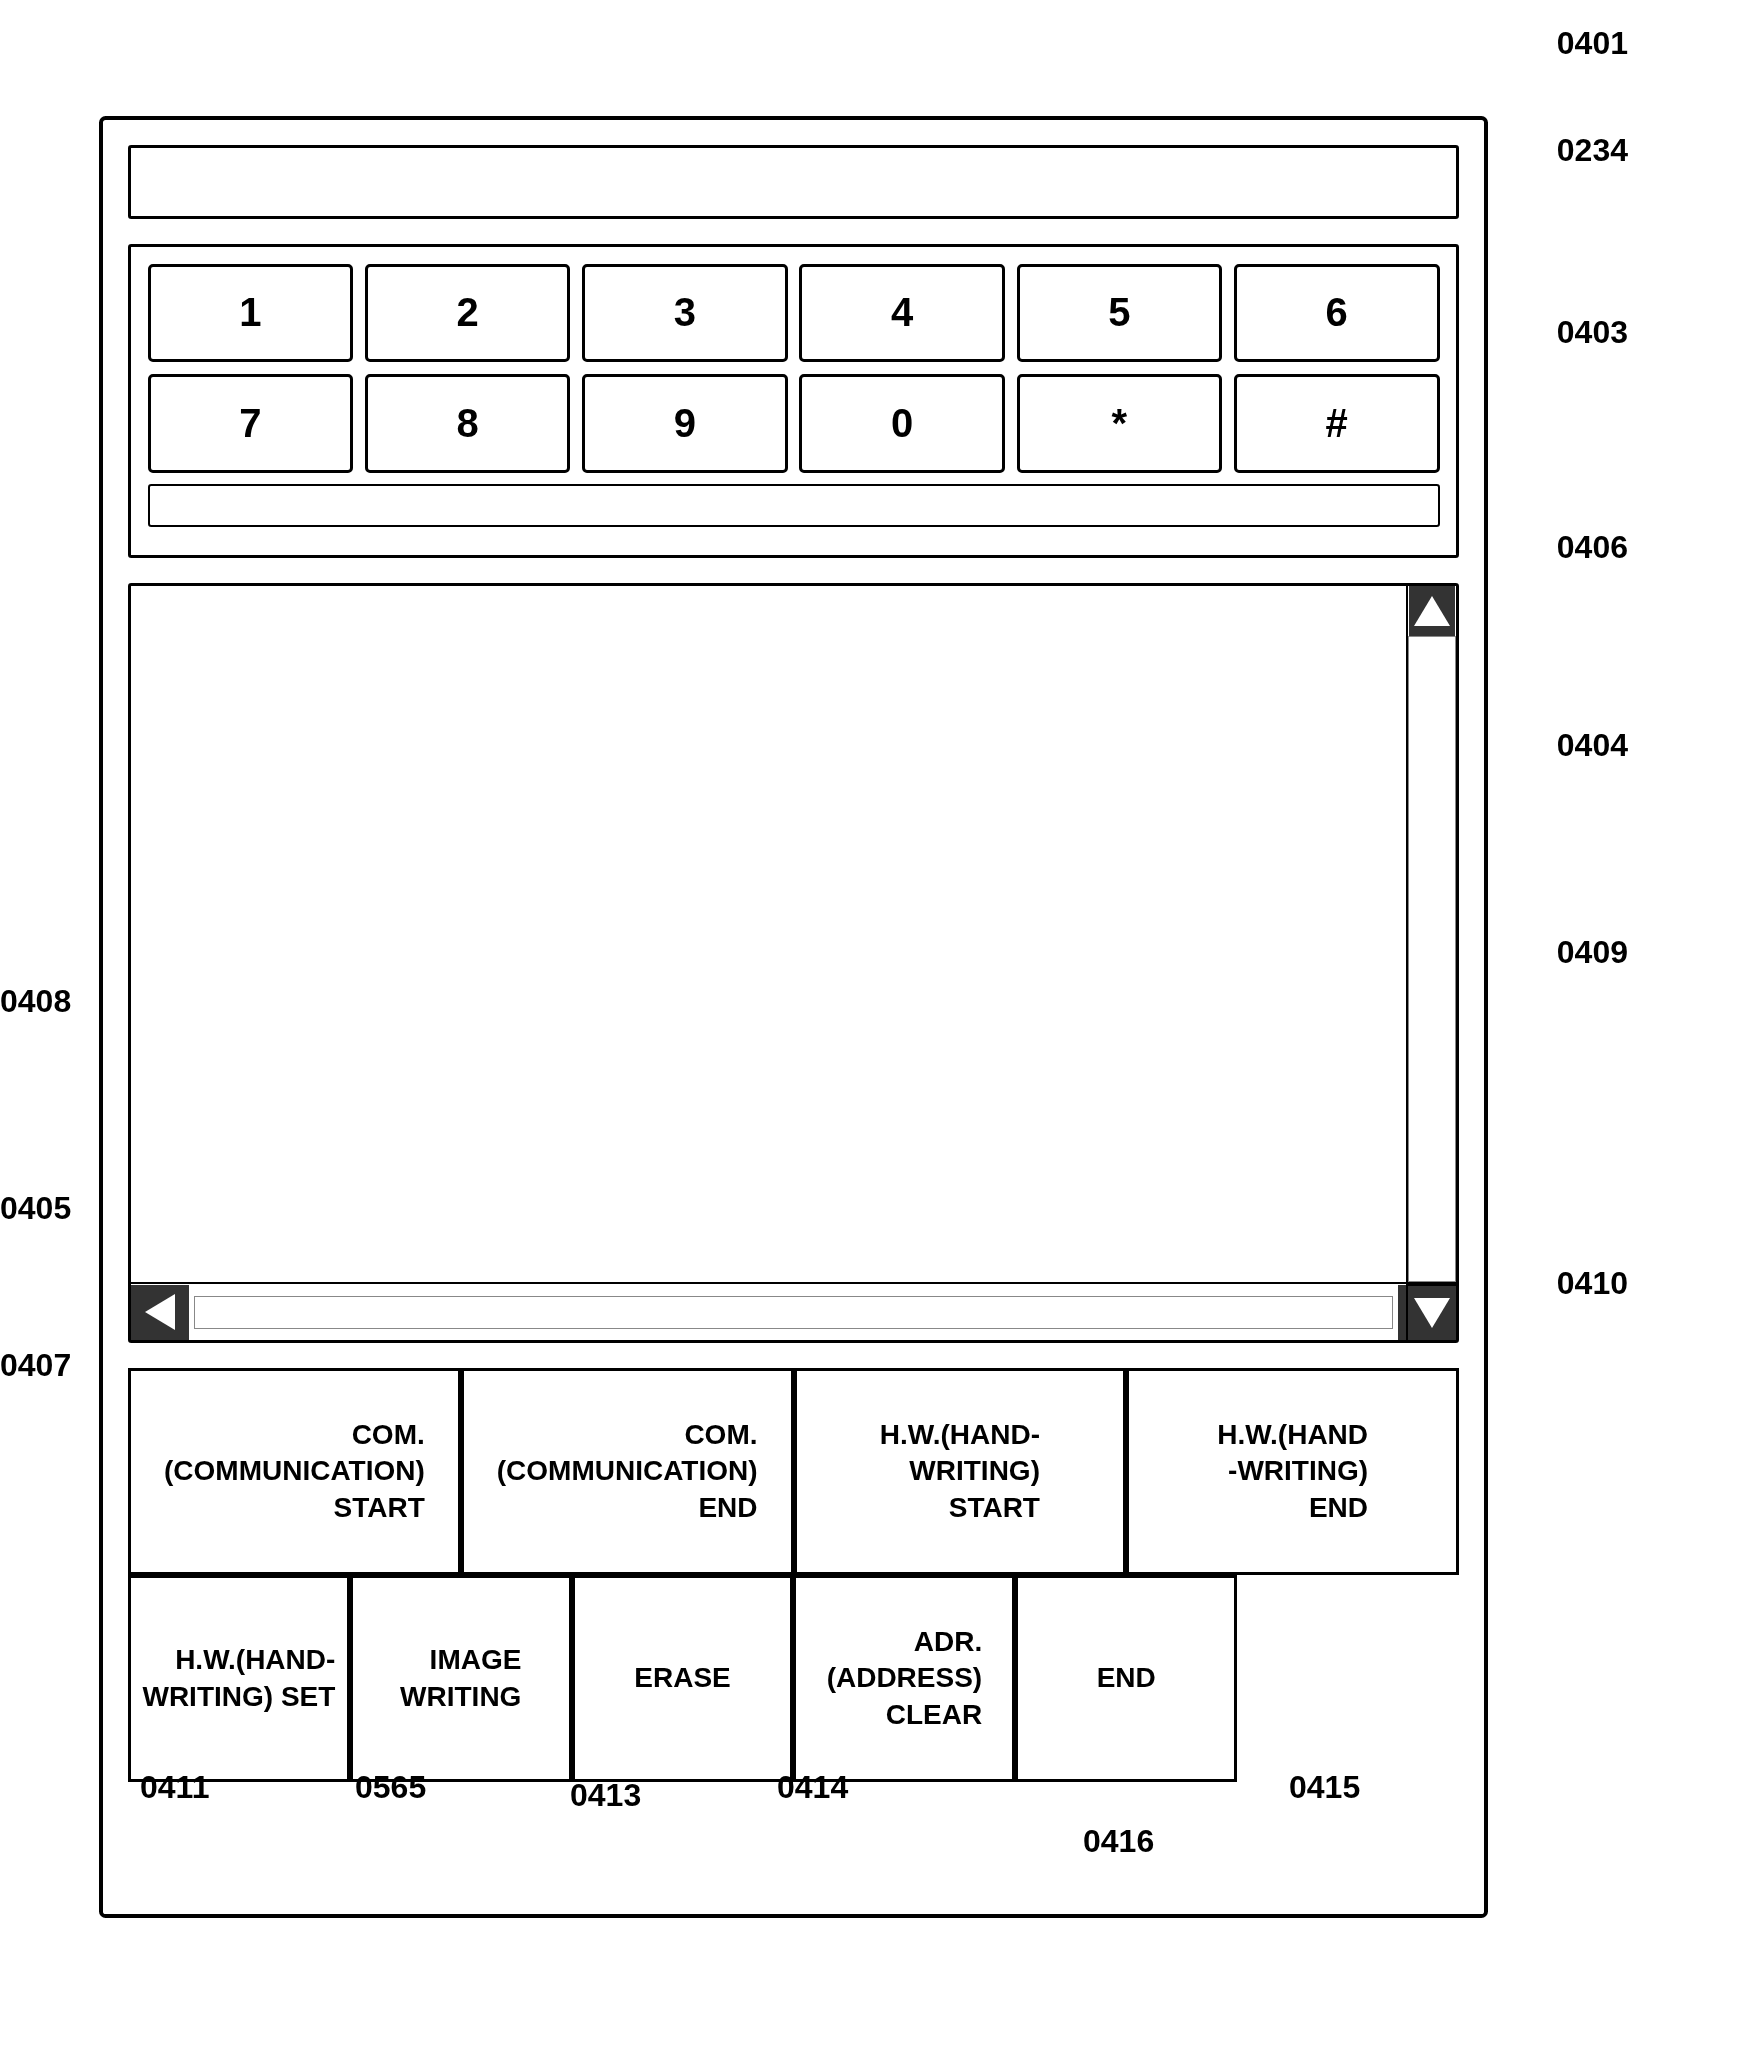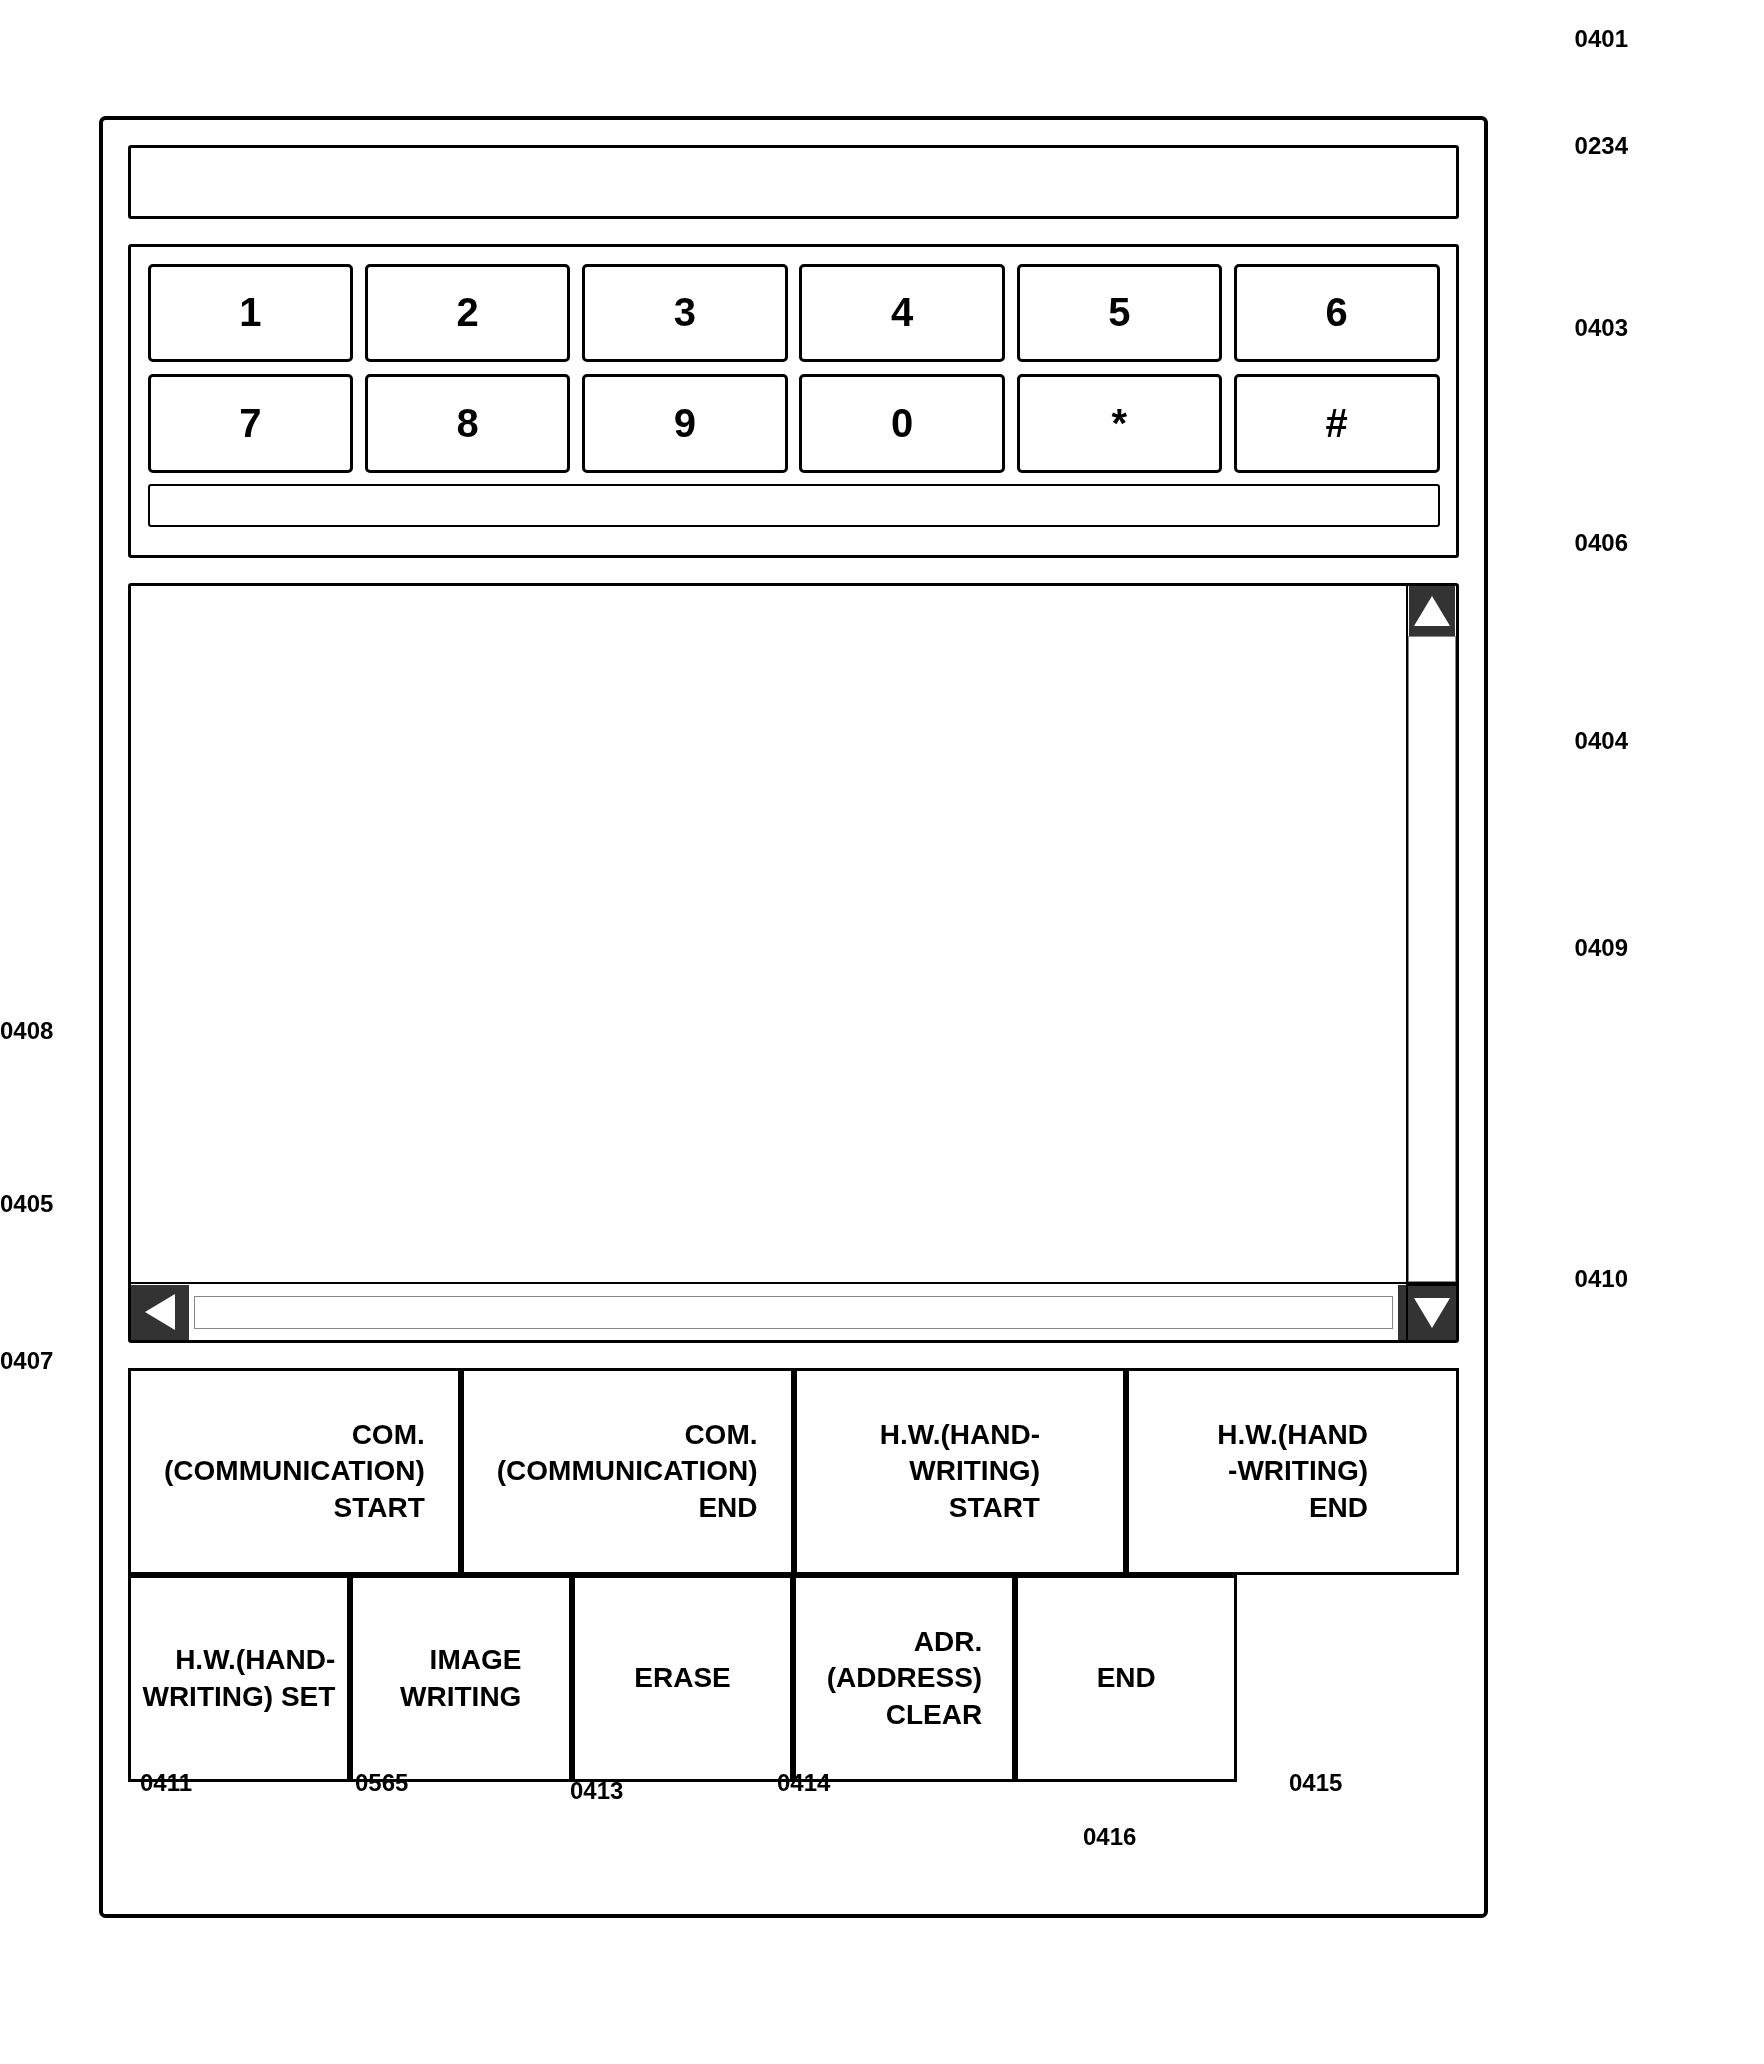--- a/index.html
+++ b/index.html
@@ -28,21 +28,21 @@
       width: 1389px;
       height: 1802px;
       border: 4.1px solid #000;
       border-radius: 6.6px;
       background: #fff;
     }
 
     
     .ref-label {
       position: absolute;
-      font-size: 24px;
+      font-size: 32px;
       font-weight: bold;
     }
 
     
     .section-0402 {
       position: absolute;
       top: 25px;
       left: 25px;
       right: 25px;
       height: 74px;
@@ -354,21 +354,21 @@
   <div class="ref-label" style="top:248px; right:-83px;">0403</div>
 
   <div class="ref-label" style="top:463px; right:-83px;">0406</div>
 
   <div class="ref-label" style="top:661px; right:-83px;">0404</div>
 
   <div class="ref-label" style="top:868px; right:-83px;">0409</div>
 
   <div class="ref-label" style="top:1199px; right:-83px;">0410</div>
 
-  <div class="ref-label" style="top:951px; left:-99px;text-align:right;">0408</div>
+  <div class="ref-label" style="top:917px; left:-99px;text-align:right;">0408</div>
 
   <div class="ref-label" style="top:1124px; left:-99px;">0405</div>
 
   <div class="ref-label" style="top:1281px; left:-99px;">0407</div>
 
   <div class="ref-label" style="top:1703px; left:41px;">0411</div>
   <div class="ref-label" style="top:1703px; left:256px;">0565</div>
   <div class="ref-label" style="top:1703px; left:471px;margin-top:8px;">0413</div>
   <div class="ref-label" style="top:1703px; left:678px;">0414</div>
   <div class="ref-label" style="top:1757px; left:984px;">0416</div>

